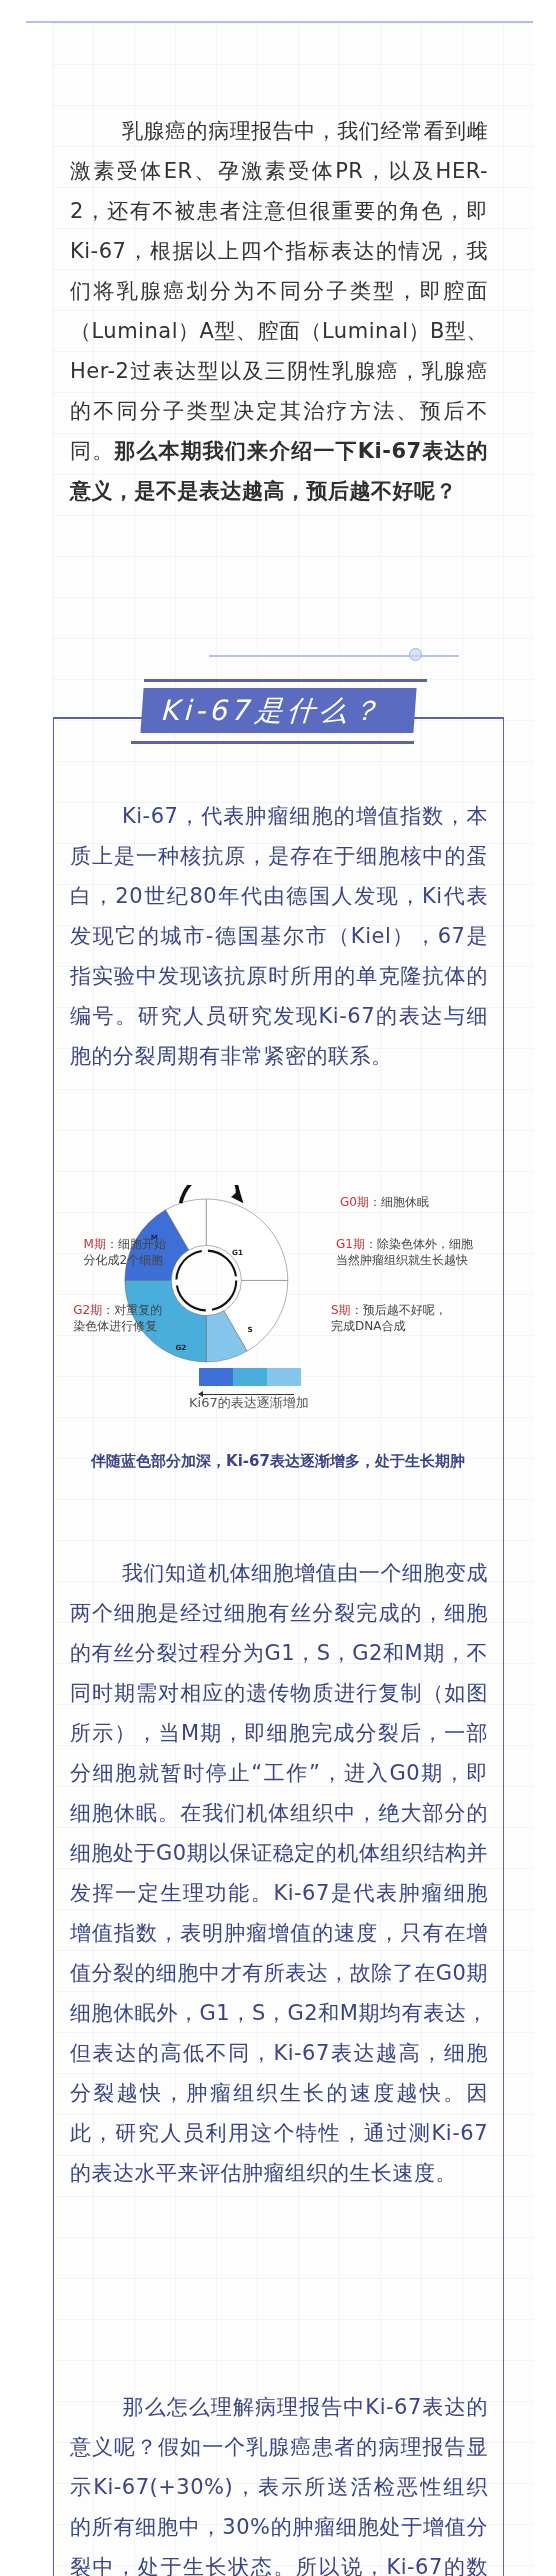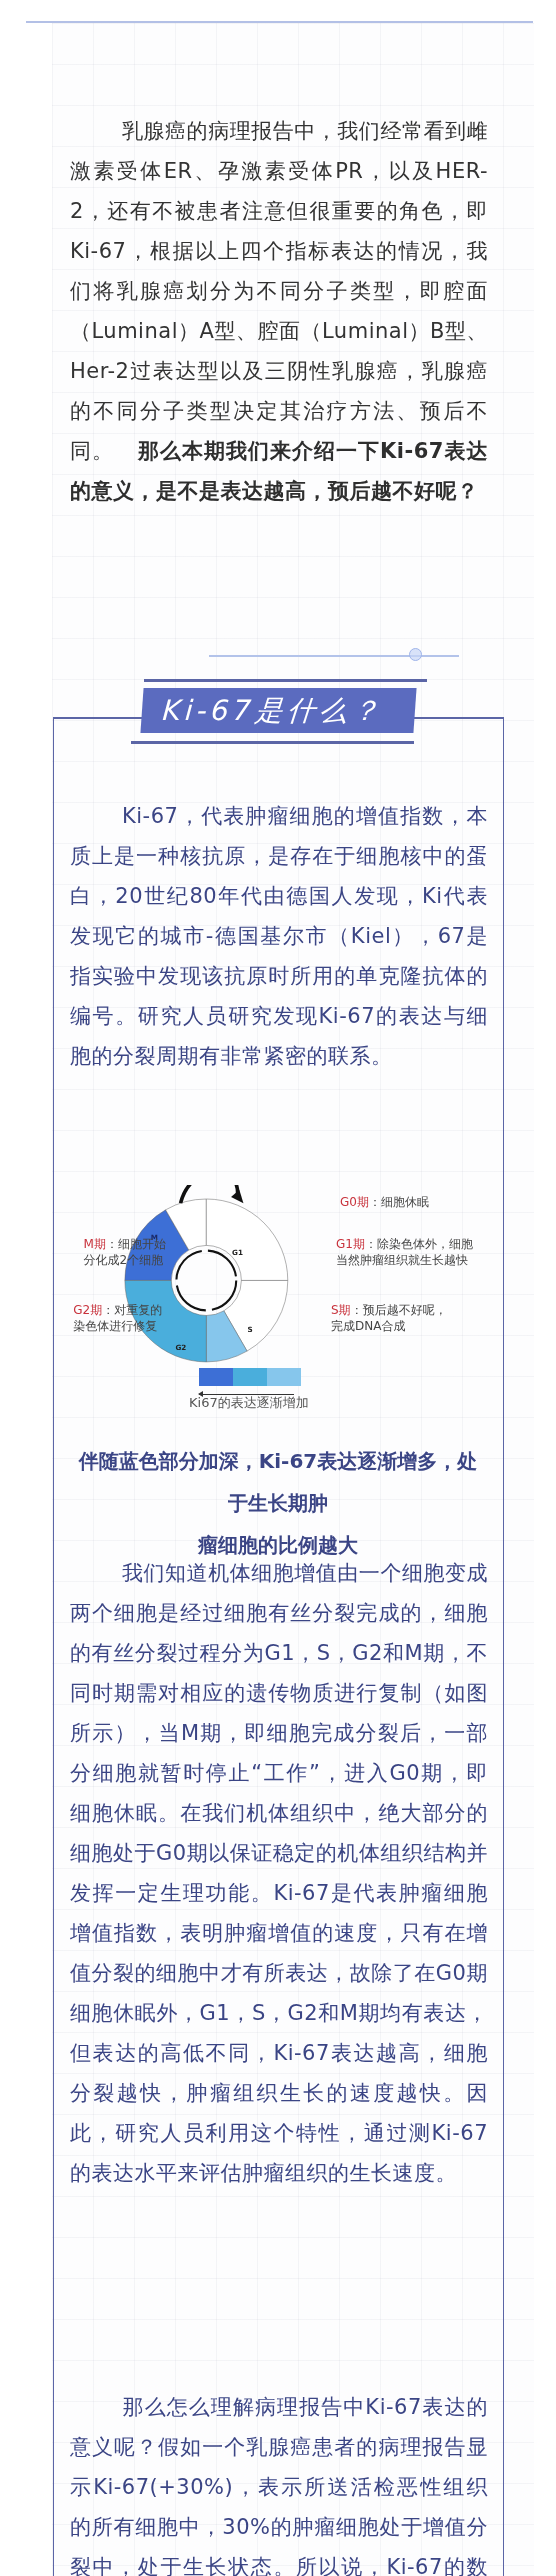--- a/index.html
+++ b/index.html
@@ -16,21 +16,21 @@
       linear-gradient(to bottom, rgba(200,205,215,0.18) 0.5px, transparent 0.5px);
     background-size: 41px 41px;
   }
   .top-rule { position: absolute; left: 26px; top: 21px; width: 507px; height: 1.5px; background: #b3c0e6; }
   .para {
     position: absolute; left: 70px; width: 418px;
     font-size: 21px; line-height: 40px; text-align: justify; text-align-last: left;
     letter-spacing: 0.5px;
   }
   .intro { top: 111px; color: #333333; }
-  .intro .strong { font-weight: bold; color: #2e2e2e; margin-left: 24px; }
+  .intro .strong { font-weight: bold; color: #2e2e2e; }
   .indent { display: inline-block; width: 52px; }
 
   .slider-line { position: absolute; left: 209px; top: 655px; width: 250px; height: 1.5px; background: #b3c3ea; }
   .slider-knob { position: absolute; left: 409px; top: 648px; width: 13.4px; height: 13.4px; border-radius: 50%;
     border: 1.5px solid #9fb4ea; background: rgba(200,214,246,0.7); box-sizing: border-box; }
 
   .box { position: absolute; left: 53px; top: 717px; width: 451px; height: 2370px;
     border: 1.5px solid #5b65a6; border-top: none; box-sizing: border-box; }
   .box-top-l { position: absolute; left: 53px; top: 717px; width: 93px; height: 1.5px; background: #5b65a6; }
   .box-top-r { position: absolute; left: 412px; top: 717px; width: 91px; height: 1.5px; background: #5b65a6; }
@@ -51,21 +51,21 @@
   .fig-label { position: absolute; font-size: 12px; line-height: 15.5px; color: #444; }
   .fig-label .red { color: #c8323c; }
   .legend-bar { position: absolute; left: 137px; top: 183px; width: 102px; height: 17.5px; display: flex; }
   .legend-bar div { flex: 1; }
   .legend-arrow { position: absolute; left: 137px; top: 209px; width: 95px; height: 1px; background: #333; }
   .legend-arrow::before { content: ""; position: absolute; left: -1px; top: -2.6px; border-right: 5.2px solid #333;
     border-top: 3.1px solid transparent; border-bottom: 3.1px solid transparent; }
   .legend-text { position: absolute; left: 127px; top: 209px; font-size: 13px; color: #555; }
 
   .caption { position: absolute; left: 72px; width: 412px; top: 1440px; text-align: center;
-    font-size: 20px; font-weight: bold; line-height: 42px; color: #3b4585; }
+    font-size: 15px; font-weight: bold; line-height: 42px; color: #3b4585; }
 </style>
 </head>
 <body>
 
 <div class="grid-bg"></div>
 <div class="top-rule"></div>
 
 <div class="para intro"><span class="indent"></span><span>乳腺癌的病理报告中，我们经常看到雌激素受体ER、孕激素受体PR，以及HER-2，还有不被患者注意但很重要的角色，即Ki-67，根据以上四个指标表达的情况，我们将乳腺癌划分为不同分子类型，即腔面（Luminal）A型、腔面（Luminal）B型、Her-2过表达型以及三阴性乳腺癌，乳腺癌的不同分子类型决定其治疗方法、预后不同。</span><span class="strong">那么本期我们来介绍一下Ki-67表达的意义，是不是表达越高，预后越不好呢？</span></div>
 
 <div class="slider-line"></div>
@@ -118,19 +118,18 @@
     <div style="background:#3d6fd6"></div>
       <div style="background:#4aaedc"></div>
       <div style="background:#86c6ec"></div>
   </div>
   <div class="legend-arrow"></div>
   <div class="legend-text">Ki67的表达逐渐增加</div>
 </div>
 
 <div class="caption">
   <div>伴随蓝色部分加深，Ki-67表达逐渐增多，处于生长期肿</div>
-  <div>瘤细胞的比例越大</div>
 </div>
 
 <div class="para blue p2"><span class="indent"></span><span>我们知道机体细胞增值由一个细胞变成两个细胞是经过细胞有丝分裂完成的，细胞的有丝分裂过程分为G1，S，G2和M期，不同时期需对相应的遗传物质进行复制（如图所示），当M期，即细胞完成分裂后，一部分细胞就暂时停止“工作”，进入G0期，即细胞休眠。在我们机体组织中，绝大部分的细胞处于G0期以保证稳定的机体组织结构并发挥一定生理功能。Ki-67是代表肿瘤细胞增值指数，表明肿瘤增值的速度，只有在增值分裂的细胞中才有所表达，故除了在G0期细胞休眠外，G1，S，G2和M期均有表达，但表达的高低不同，Ki-67表达越高，细胞分裂越快，肿瘤组织生长的速度越快。因此，研究人员利用这个特性，通过测Ki-67的表达水平来评估肿瘤组织的生长速度。</span></div>
 
 <div class="para blue p3"><span class="indent"></span><span>那么怎么理解病理报告中Ki-67表达的意义呢？假如一个乳腺癌患者的病理报告显示Ki-67(+30%)，表示所送活检恶性组织的所有细胞中，30%的肿瘤细胞处于增值分裂中，处于生长状态。所以说，Ki-67的数值越大，说明处于增值分裂的细胞所占的比例越大，当然肿瘤组织就生长越快。</span></div>
 
 
 </body></html>

